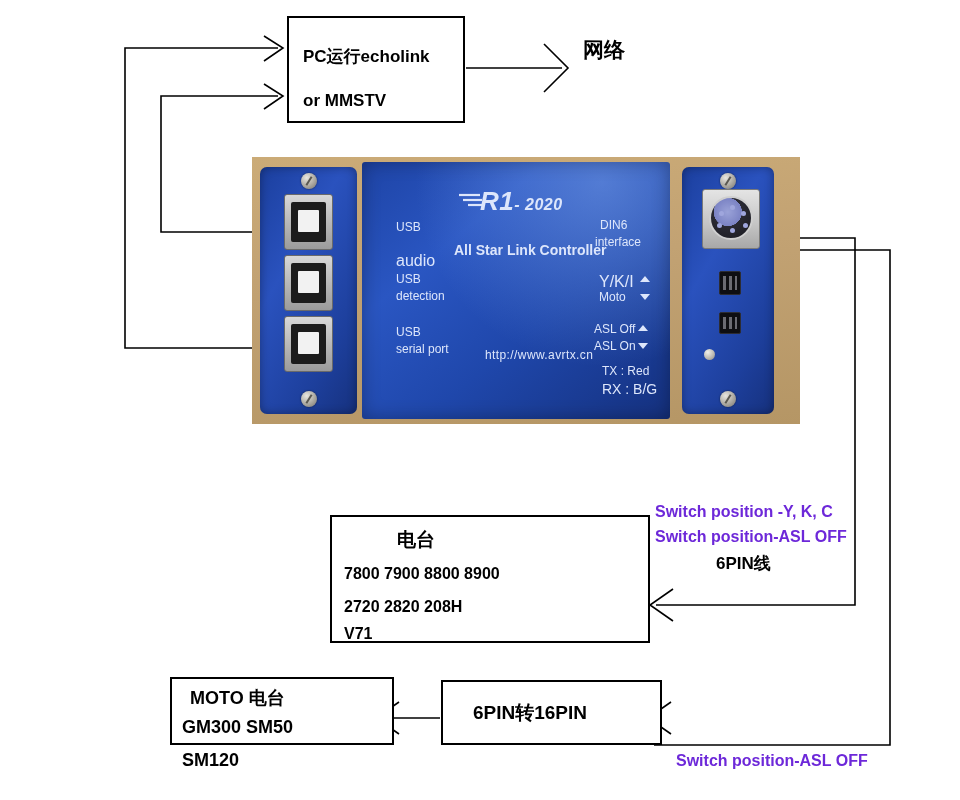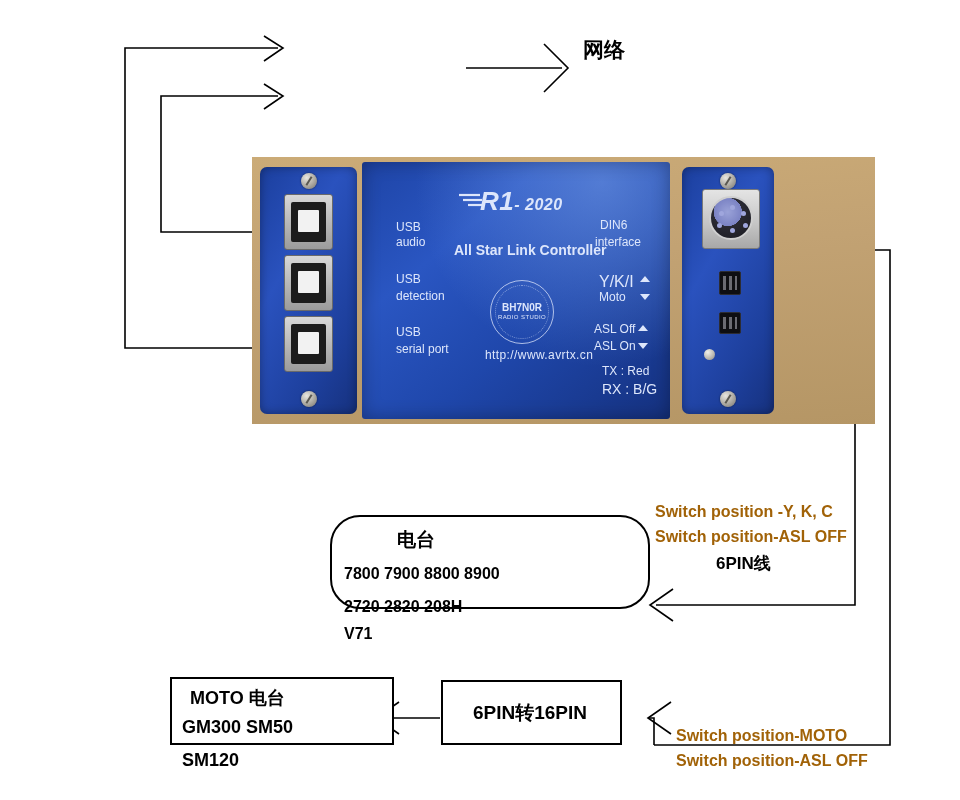--- a/index.html
+++ b/index.html
@@ -21,49 +21,49 @@
   
   #pc-box{left:287px;top:16px;width:178px;height:107px;}
   #pc-box .line{position:absolute;left:14px;font-size:17px;}
   #pc-line-1{top:27px;}
   #pc-line-2{top:73px;}
 
   
   #network-label{left:583px;top:36px;font-size:21px;font-weight:bold;color:#000;}
 
   
-  #radio-box{left:330px;top:515px;width:320px;height:94px;border-radius:30px;}
+  #radio-box{left:330px;top:515px;width:320px;height:128px;}
   #radio-title{position:absolute;left:65px;top:10px;font-size:19px;font-weight:bold;}
   #radio-box .line{position:absolute;left:12px;font-size:16px;}
   #radio-l1{top:48px;}
   #radio-l2{top:81px;}
   #radio-l3{top:108px;}
 
   
-  #adapter-box{left:441px;top:680px;width:181px;height:65px;}
+  #adapter-box{left:441px;top:680px;width:221px;height:65px;}
   #adapter-box .line{position:absolute;left:30px;top:18px;font-size:19px;}
 
   
   #moto-box{left:170px;top:677px;width:224px;height:68px;}
   #moto-box .line{position:absolute;font-size:18px;}
   #moto-l1{left:18px;top:7px;}
   #moto-l2{left:10px;top:38px;}
   #moto-l3{left:10px;top:71px;}
 
   
-  .red-note{position:absolute;color:#a16207;font-weight:bold;font-size:16px;white-space:nowrap;}
+  .red-note{position:absolute;color:#6d28d9;font-weight:bold;font-size:16px;white-space:nowrap;}
   #note-yk{left:655px;top:503px;}
   #note-asl{left:655px;top:528px;}
   #note-6pin{left:716px;top:552px;color:#000;font-size:17px;font-weight:bold;position:absolute;}
   #note-moto{left:676px;top:727px;}
   #note-moto-asl{left:676px;top:752px;}
 
   
   #device{
-    position:absolute;left:252px;top:157px;width:623px;height:267px;
+    position:absolute;left:252px;top:157px;width:548px;height:267px;
     background:linear-gradient(175deg,#cbab77 0%,#c2a273 40%,#b59665 100%);
     box-sizing:border-box;overflow:hidden;
   }
   .panel{
     position:absolute;border-radius:7px;box-sizing:border-box;
   }
   
   #panel-left{
     left:8px;top:10px;width:97px;height:247px;
     background:linear-gradient(120deg,#1b3f9e 0%,#2a52be 35%,#1d3f9c 75%,#16317e 100%);
@@ -136,21 +136,21 @@
   }
 
   
   .silk{position:absolute;color:#dde6fb;white-space:nowrap;}
   #logo-r1{left:118px;top:24px;font-size:26px;font-style:italic;font-weight:bold;letter-spacing:.5px;}
   #logo-r1 .yr{font-size:16px;}
   #logo-swoosh{position:absolute;left:96px;top:30px;}
   #silk-line1{left:75px;top:60px;font-size:14px;font-weight:bold;}
   #silk-line2{left:92px;top:80px;font-size:14px;font-weight:bold;}
   #silk-usb-audio-1{left:34px;top:58px;font-size:12px;}
-  #silk-usb-audio-2{left:34px;top:73px;font-size:12px;}
+  #silk-usb-audio-2{left:34px;top:90px;font-size:16px;}
   #silk-usb-det-1{left:34px;top:110px;font-size:12px;}
   #silk-usb-det-2{left:34px;top:127px;font-size:12px;}
   #silk-usb-ser-1{left:34px;top:163px;font-size:12px;}
   #silk-usb-ser-2{left:34px;top:180px;font-size:12px;}
   #silk-din-1{left:238px;top:56px;font-size:12px;}
   #silk-din-2{left:233px;top:73px;font-size:12px;text-align:right;}
   #silk-yki{left:237px;top:111px;font-size:16px;}
   #silk-moto{left:237px;top:128px;font-size:12px;}
   #silk-asloff{left:232px;top:160px;font-size:12px;}
   #silk-aslon{left:232px;top:177px;font-size:12px;}
@@ -196,20 +196,24 @@
 
       <polyline points="790,250 890,250 890,745 654,745"></polyline>
       <polyline points="671,702 648,718 671,734"></polyline>
       <polyline points="654,745 654,718 648,718"></polyline>
 
       <line x1="440" y1="718" x2="382" y2="718"></line>
       <polyline points="399,702 376,718 399,734"></polyline>
     </g>
   </svg>
 
+  <div class="box" id="pc-box">
+    <div class="line" id="pc-line-1">PC运行echolink</div>
+    <div class="line" id="pc-line-2">or  MMSTV</div>
+  </div>
 
   <div class="abs" id="network-label">网络</div>
 
   <div id="device">
 
     <div class="panel" id="panel-left">
       <div class="screw" style="left:41px;top:6px;"></div>
       <div class="usb-port" id="usb-1"></div>
       <div class="usb-port" id="usb-2"></div>
       <div class="usb-port" id="usb-3"></div>
@@ -240,25 +244,20 @@
       <div class="arrow-up" id="ar-yki"></div>
       <div class="silk" id="silk-moto">Moto</div>
       <div class="arrow-dn" id="ar-moto"></div>
       <div class="silk" id="silk-asloff">ASL Off</div>
       <div class="arrow-up" id="ar-asloff"></div>
       <div class="silk" id="silk-aslon">ASL On</div>
       <div class="arrow-dn" id="ar-aslon"></div>
       <div class="silk" id="silk-tx">TX : Red</div>
       <div class="silk" id="silk-rx">RX : B/G</div>
 
-      <div id="stamp">
-        <div id="stamp-ring"></div>
-        <div id="stamp-name">BH7N0R</div>
-        <div id="stamp-sub">RADIO STUDIO</div>
-      </div>
       <div class="silk" id="silk-url">http://www.avrtx.cn</div>
     </div>
 
     <div class="panel" id="panel-right">
       <div class="screw" style="left:38px;top:6px;"></div>
       <div id="din-frame">
         <div id="din-socket">
           <div class="din-pin" style="left:19px;top:7px;"></div>
           <div class="din-pin" style="left:8px;top:13px;"></div>
           <div class="din-pin" style="left:30px;top:13px;"></div>
@@ -287,16 +286,15 @@
 
   <div class="box" id="moto-box">
     <div class="line" id="moto-l1">MOTO 电台</div>
     <div class="line" id="moto-l2">GM300 SM50</div>
     <div class="line" id="moto-l3">SM120</div>
   </div>
 
   <div class="red-note" id="note-yk">Switch position -Y, K, C</div>
   <div class="red-note" id="note-asl">Switch position-ASL OFF</div>
   <div id="note-6pin">6PIN线</div>
-  <div class="red-note" id="note-moto">Switch position-MOTO</div>
   <div class="red-note" id="note-moto-asl">Switch position-ASL OFF</div>
 
 </div>
 
 </body></html>

